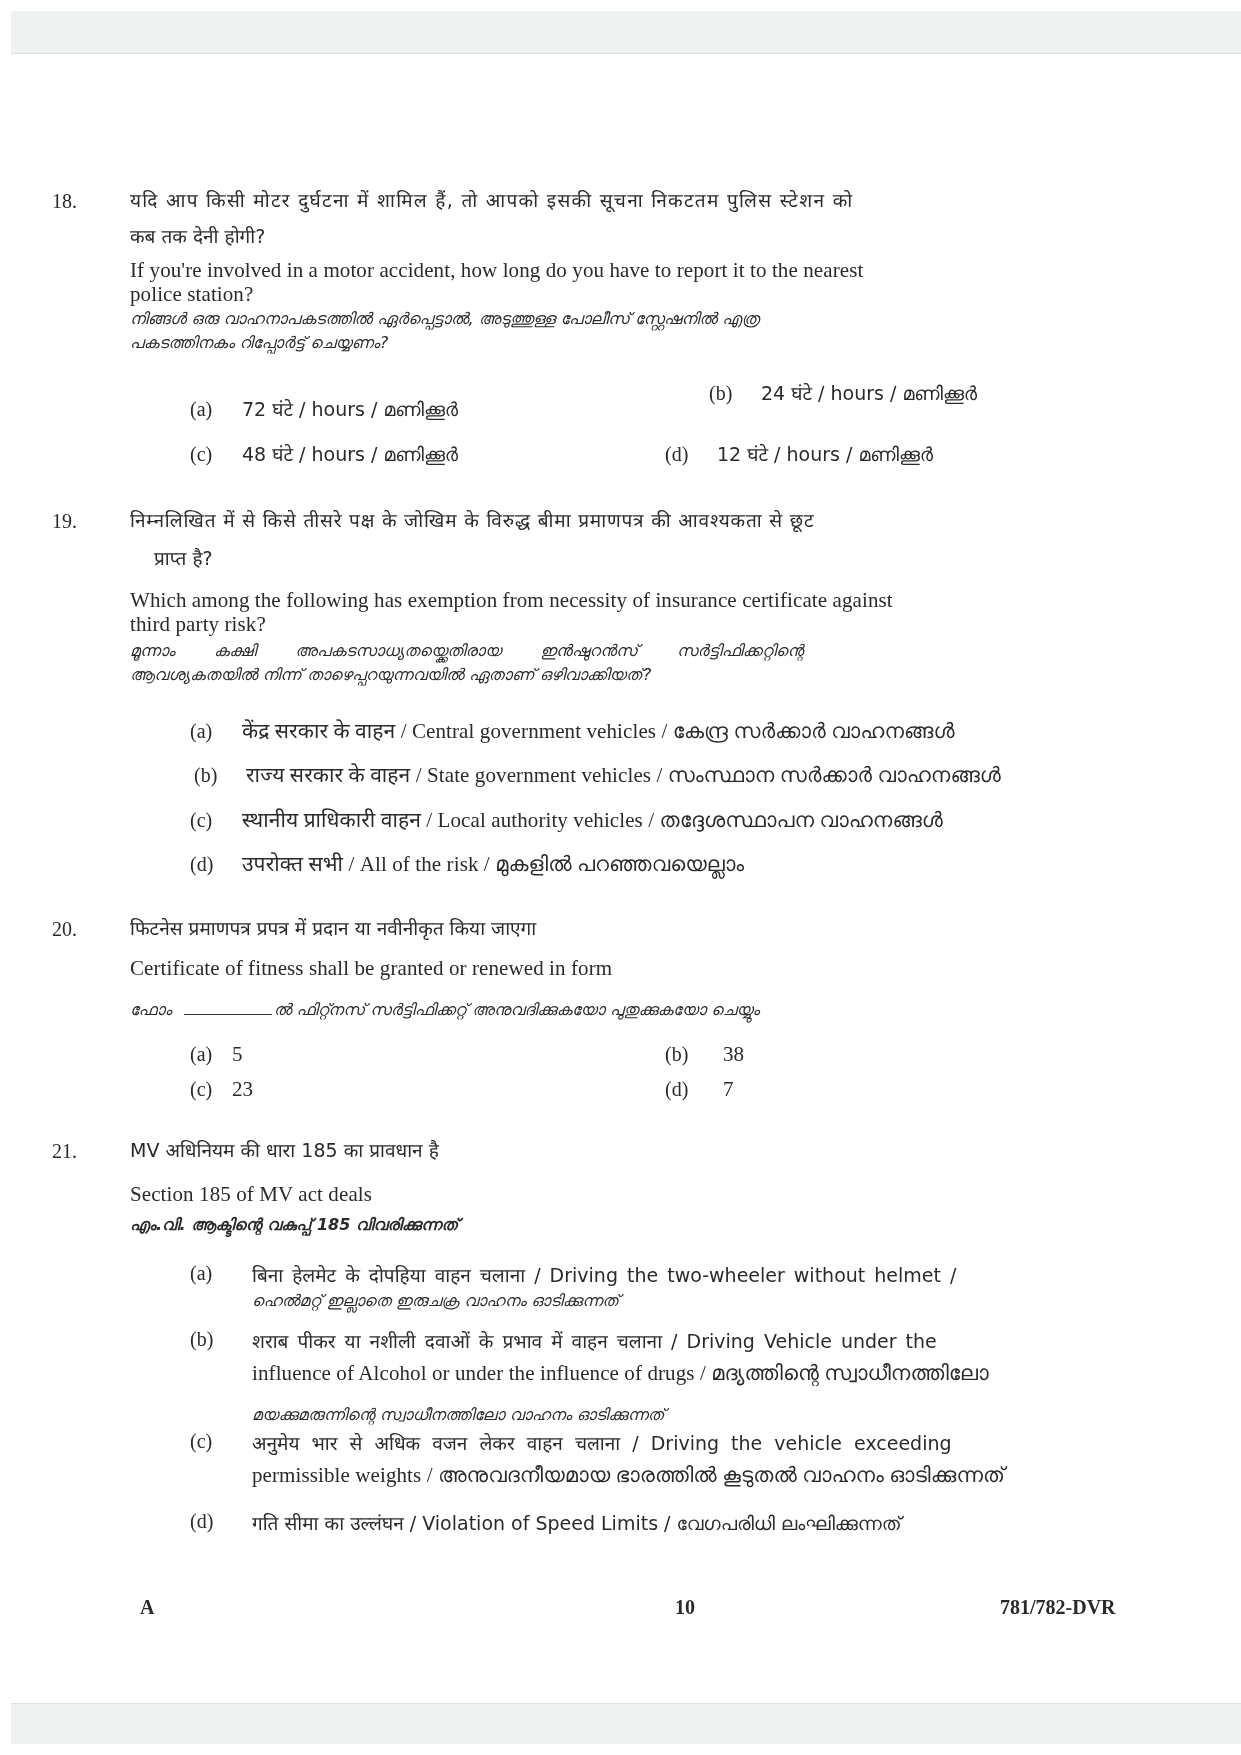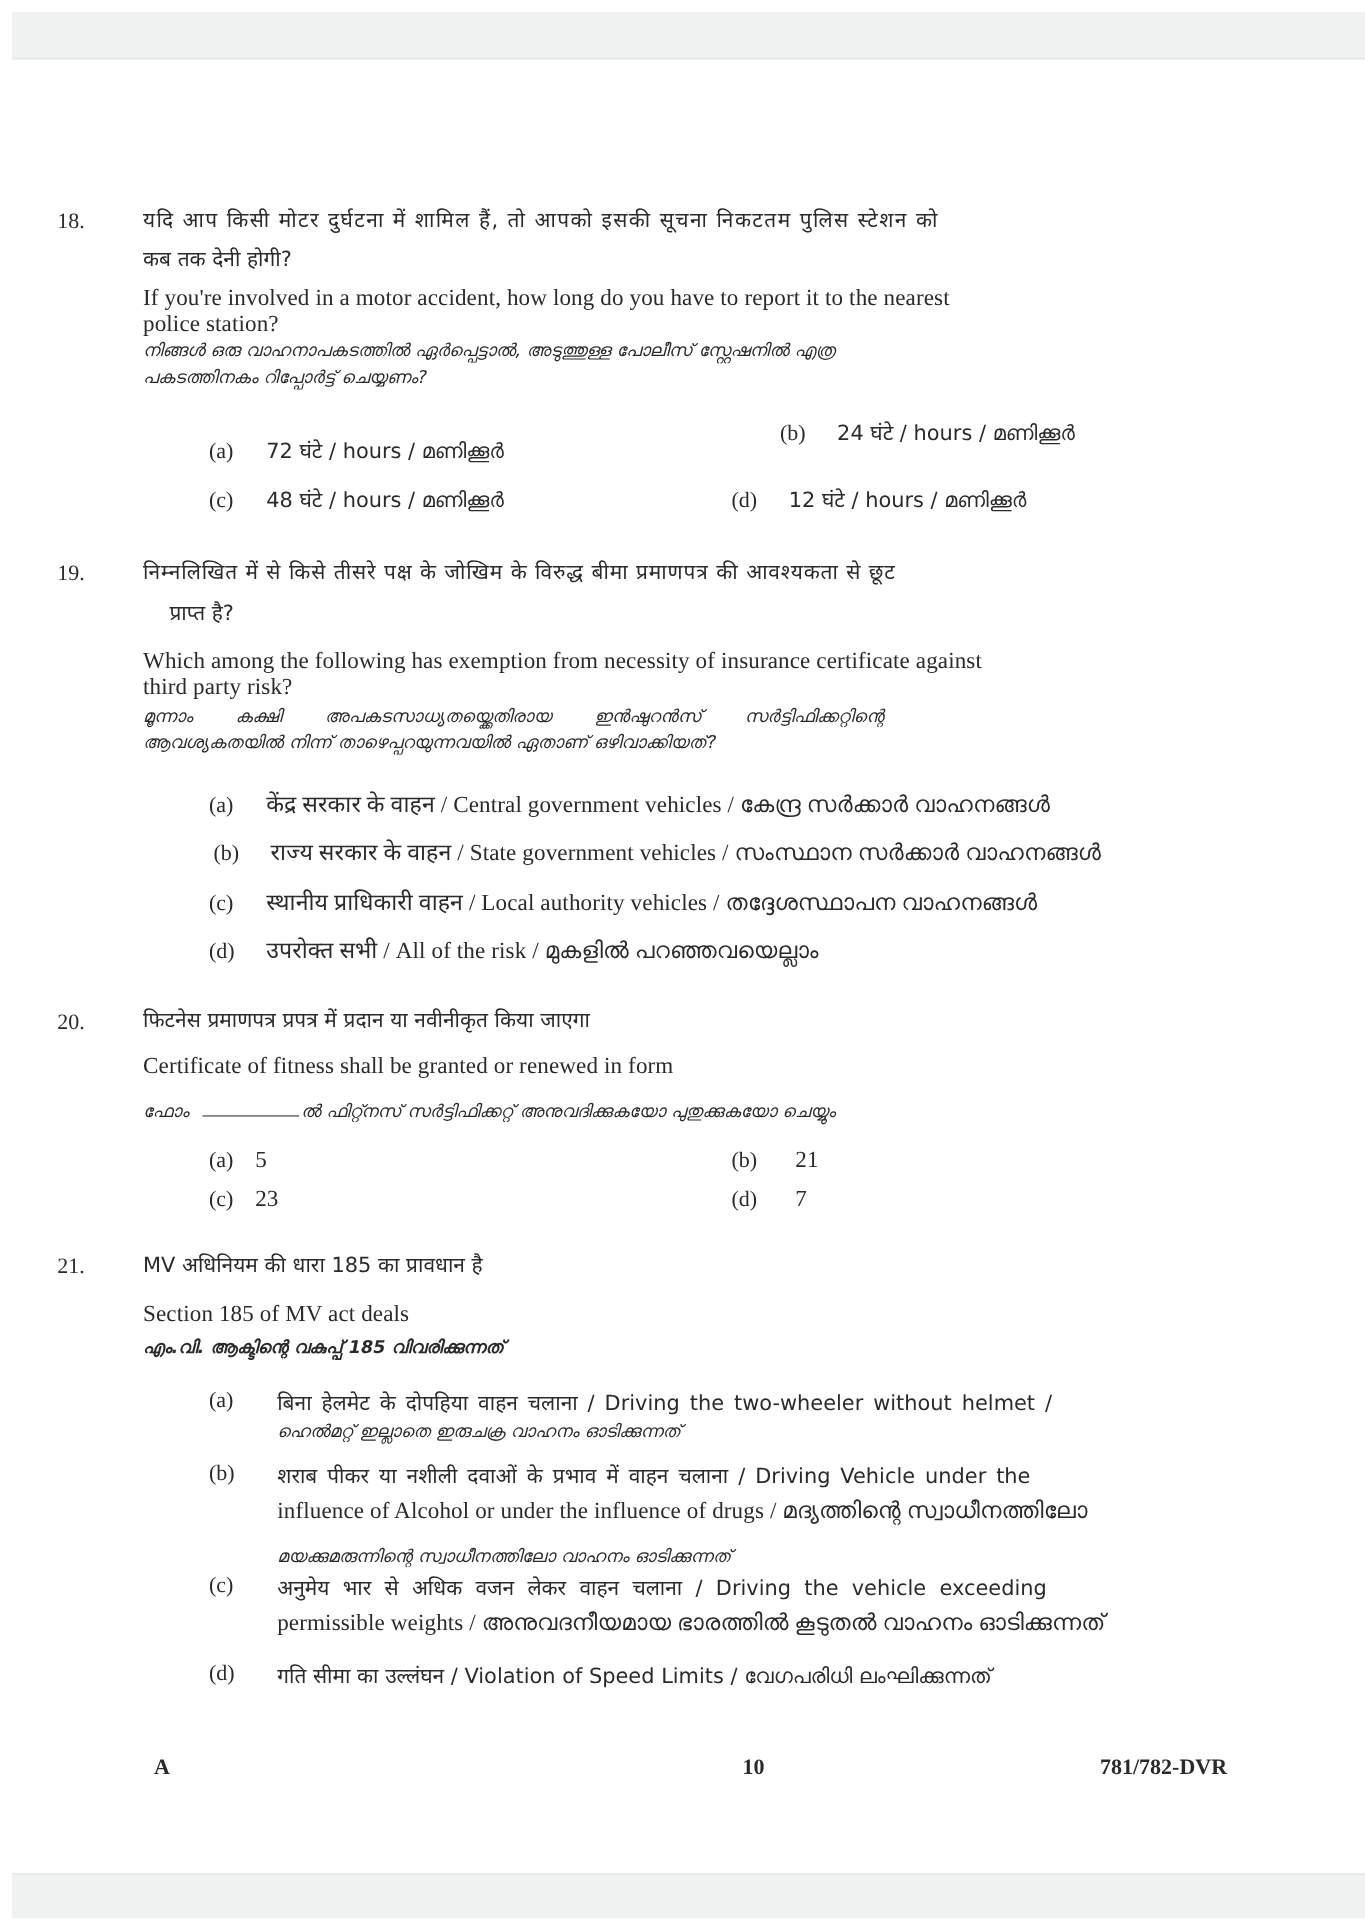--- a/index.html
+++ b/index.html
@@ -78,21 +78,21 @@
   <div class="qline hi" style="top:-2px;">फिटनेस प्रमाणपत्र प्रपत्र में प्रदान या नवीनीकृत किया जाएगा</div>
   <div class="qline en" style="top:38px;">Certificate of fitness shall be granted or renewed in form</div>
   <div class="qline ml" style="top:80px;">
     <span>ഫോം</span><span class="blank"></span><span>ൽ ഫിറ്റ്നസ് സർട്ടിഫിക്കറ്റ് അനുവദിക്കുകയോ പുതുക്കുകയോ ചെയ്യും</span>
   </div>
 </div>
 <div class="opt" style="left:190px;top:1042px;">
   <span class="lbl" style="width:42px;">(a)</span><span class="en">5</span>
 </div>
 <div class="opt" style="left:665px;top:1042px;">
-  <span class="lbl" style="width:58px;">(b)</span><span class="en">21</span>
+  <span class="lbl" style="width:58px;">(b)</span><span class="en">38</span>
 </div>
 <div class="opt" style="left:190px;top:1077px;">
   <span class="lbl" style="width:42px;">(c)</span><span class="en">23</span>
 </div>
 <div class="opt" style="left:665px;top:1077px;">
   <span class="lbl" style="width:58px;">(d)</span><span class="en">7</span>
 </div>
 
 <div class="question" style="top:1140px;">
   <span class="qnum" style="top:0;">21.</span>

